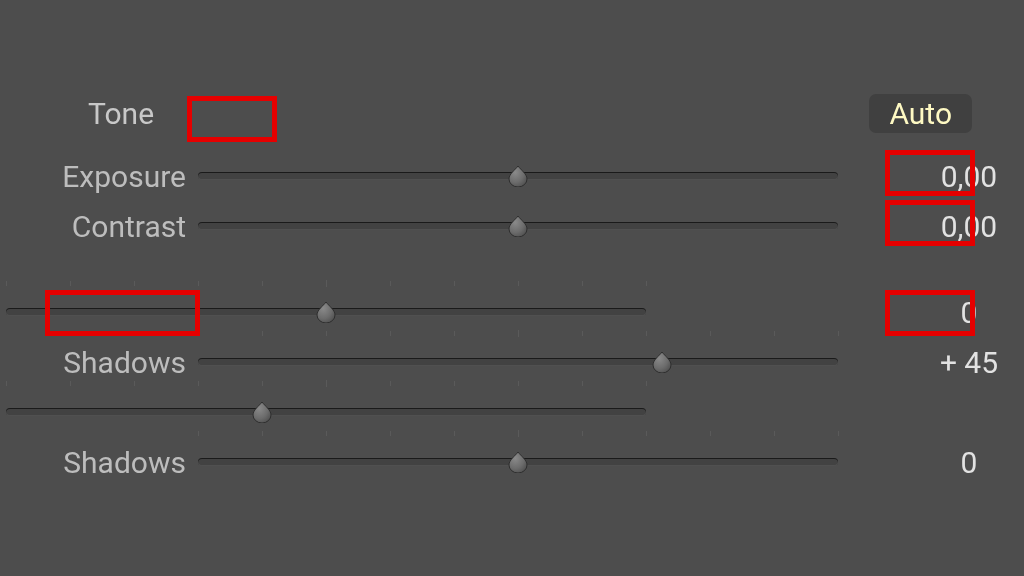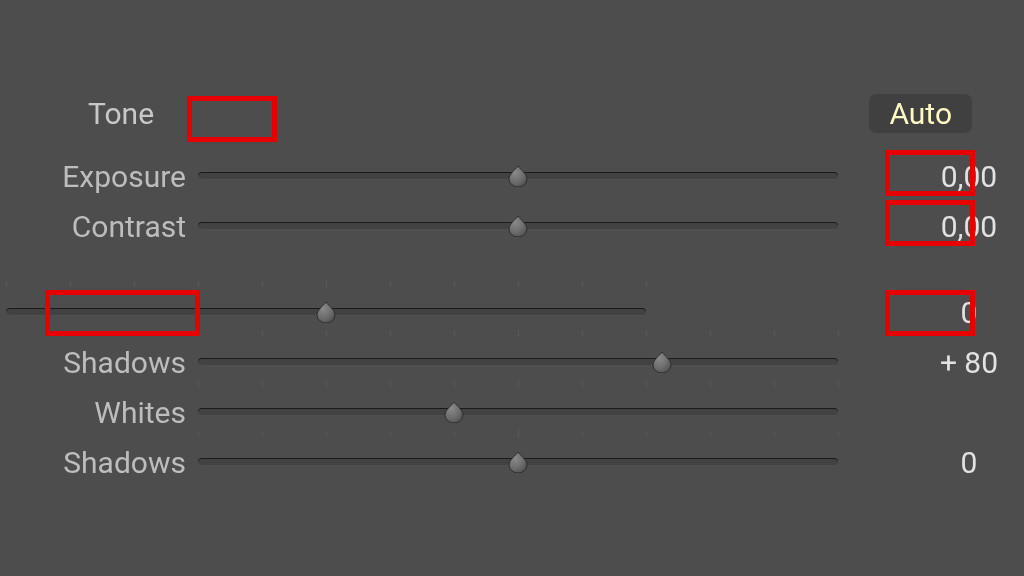--- a/index.html
+++ b/index.html
@@ -236,24 +236,23 @@
       <radialGradient id="g" cx="35%" cy="30%" r="80%">
         <stop offset="0%" stop-color="#8a8a8a"></stop>
         <stop offset="60%" stop-color="#6c6c6c"></stop>
         <stop offset="100%" stop-color="#4e4e4e"></stop>
       </radialGradient>
     </defs>
     <path d="M11 1 C 14 5, 20 9, 20 14 A 9 8 0 1 1 2 14 C 2 9, 8 5, 11 1 Z" fill="url(#g)" stroke="#2e2e2e" stroke-width="1"></path>
   </svg>
             </div>
           </div>
-          <div class="value">+ 80</div>
-        </div>
-        <div class="slider-row">
-          <div class="label">Whites</div>
+          <div class="value">+ 45</div>
+        </div>
+        <div class="slider-row">
           <div class="track-wrap">
             <div class="ticks">
               <span></span>
               <span></span>
               <span></span>
               <span></span>
               <span></span>
               <span></span>
               <span></span>
               <span></span>

